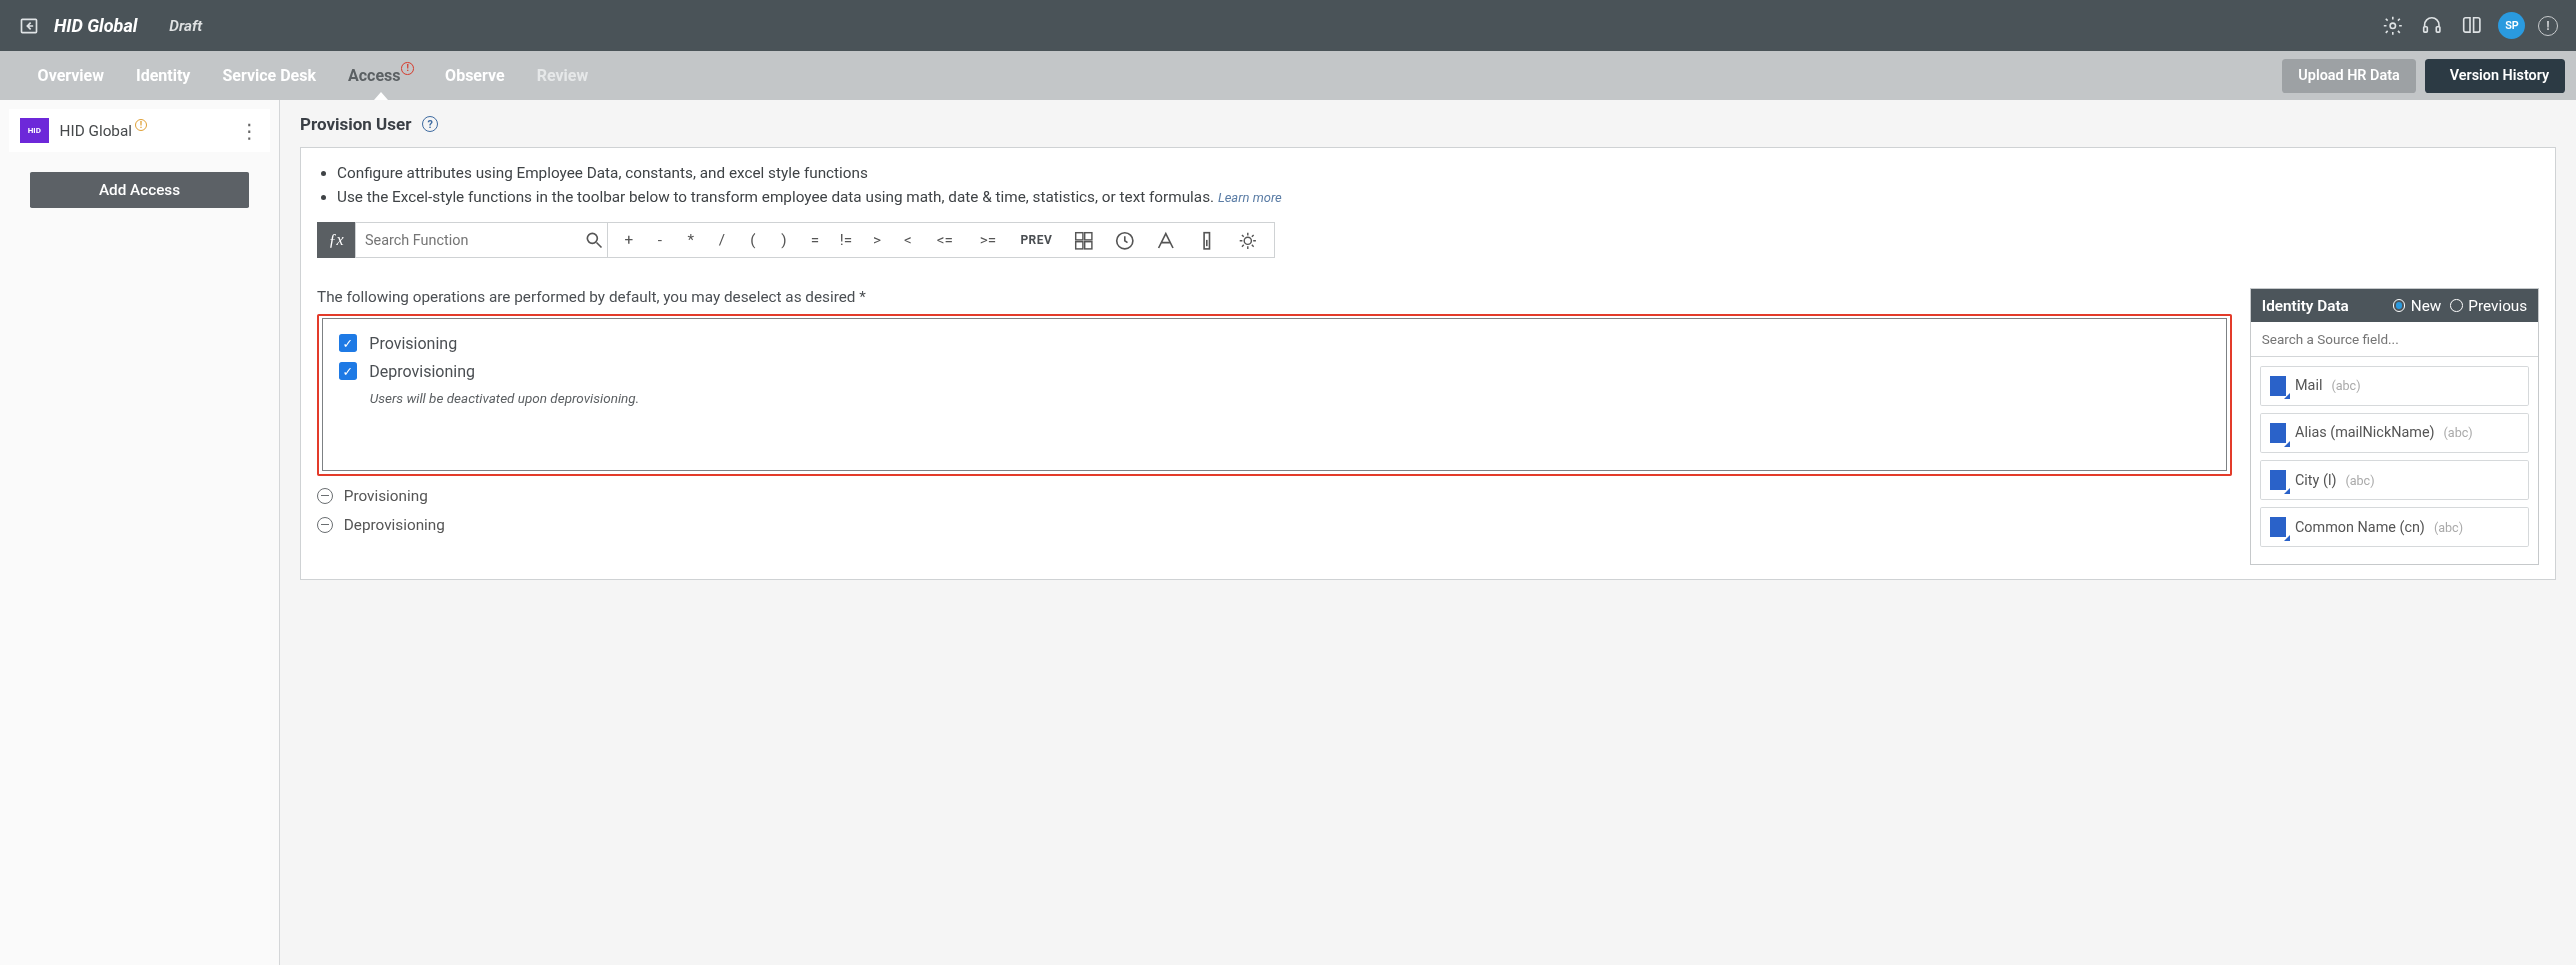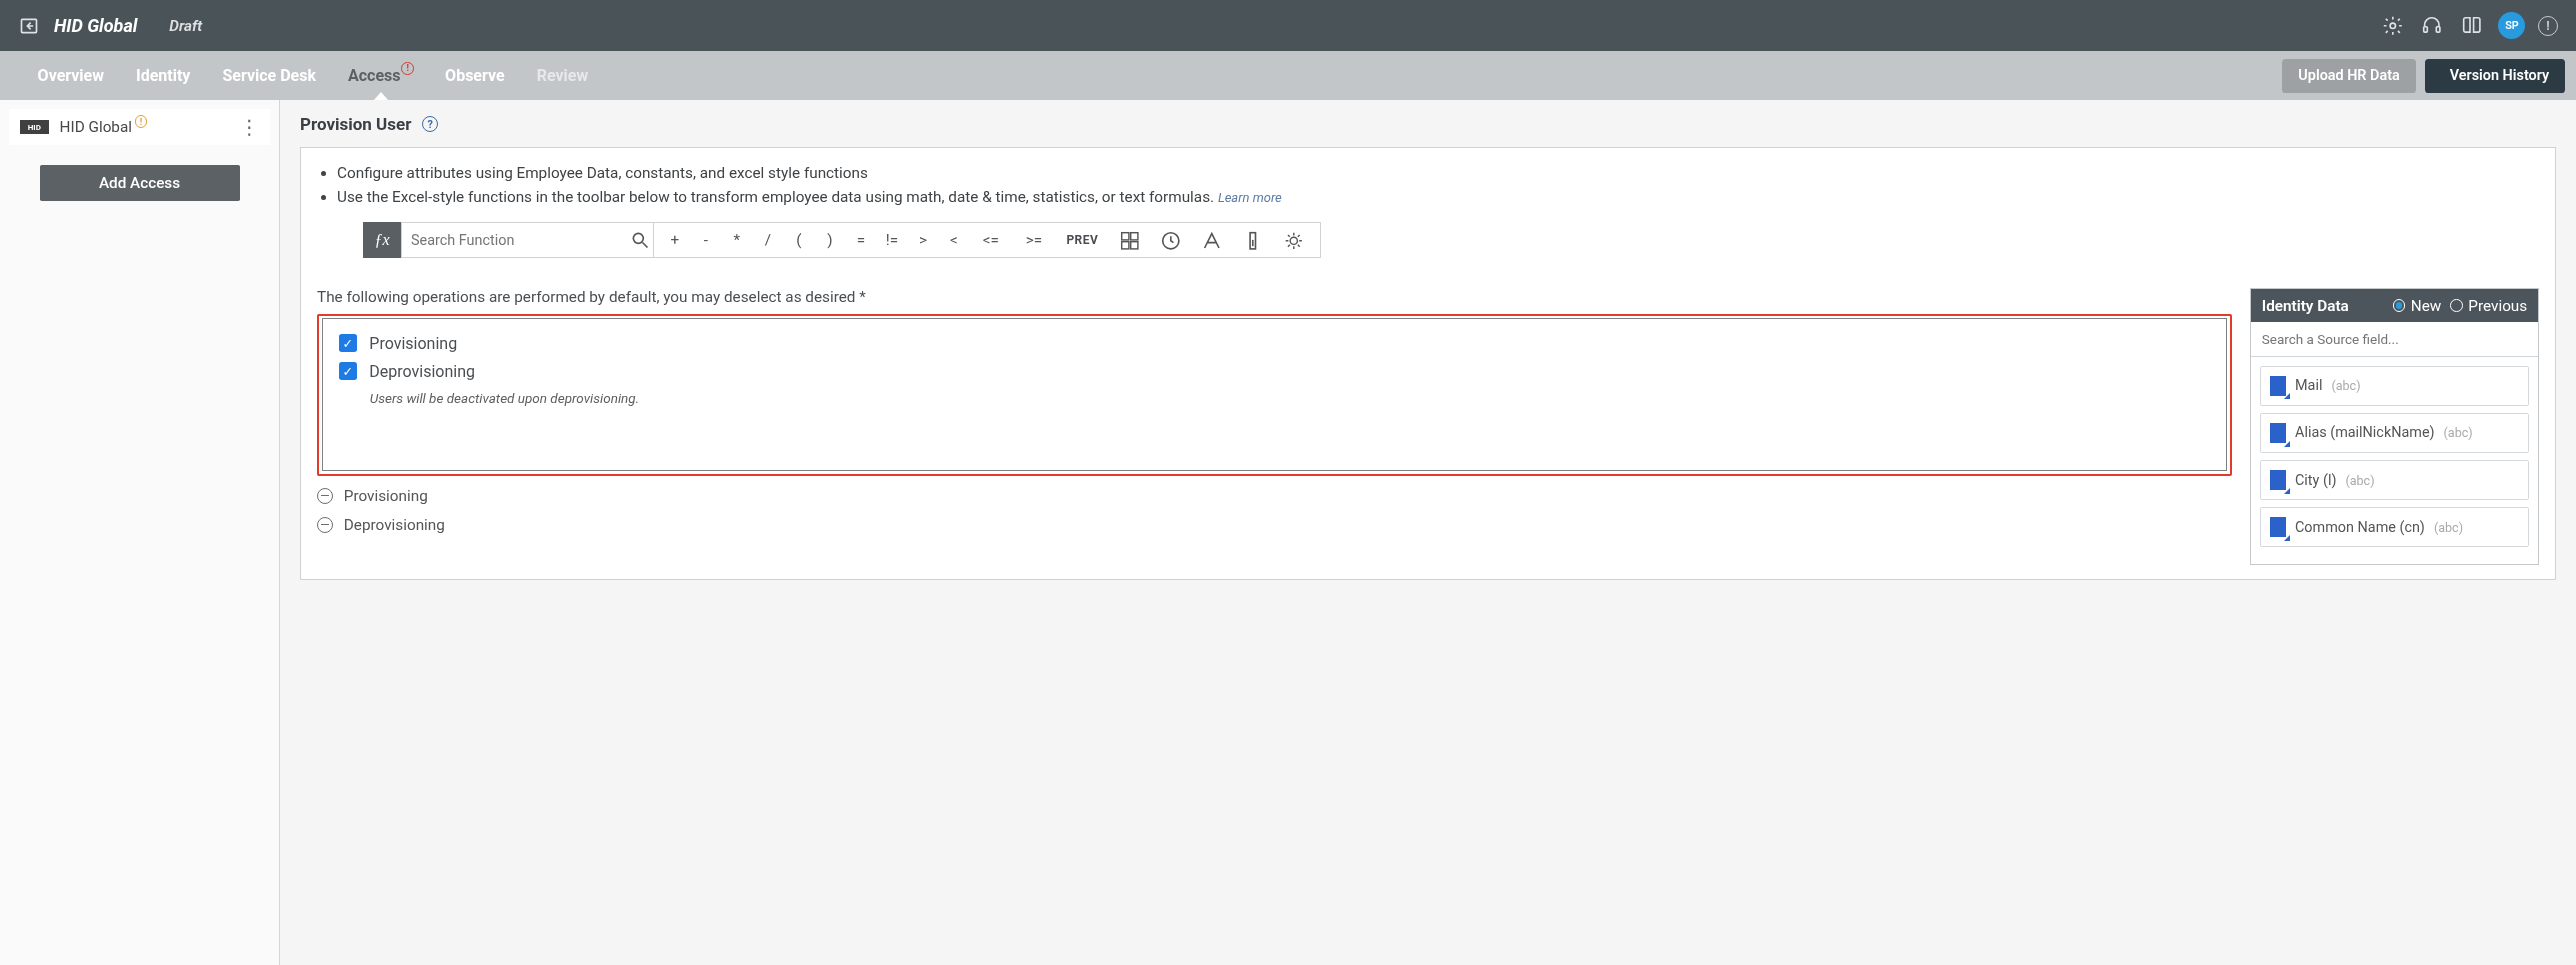--- a/index.html
+++ b/index.html
@@ -29,37 +29,37 @@
   .tab-warn { position:relative; top:-7.2px; right:-0.9px; width:12.6px; height:12.6px; border:1.4px solid #d63a2c; border-radius:50%; color:#d63a2c; font-size:9px; font-weight:700; display:inline-flex; align-items:center; justify-content:center; }
   .tabbar .spacer { flex:1; }
   .btn { height: 34px; padding: 0 16px; border-radius:3.6px; font-size:14.4px; font-weight:600; display:inline-flex; align-items:center; border:none; cursor:pointer;}
   .btn-grey { background:#9da1a4; color:#fff; margin-right:9px;}
   .btn-dark { background:#2c3a44; color:#fff;padding-left:25px; }
 
   
   .main { display:flex; height: calc(100vh - 99px); }
   .sidebar { width: 280px; border-right: 0.9px solid #d4d6d8; background:#fafafa; padding:9px; }
   .side-card { background:#fff; display:flex; align-items:center; padding:9px 10.8px; position:relative;}
-  .side-logo { width:29px; height:14px; background:#404040; color:#fff; font-size:8px; font-weight:700; display:flex; align-items:center; justify-content:center; margin-right:10.8px;}
+  .side-logo { width:29px; height:25px; background:#6d28d9; color:#fff; font-size:8px; font-weight:700; display:flex; align-items:center; justify-content:center; margin-right:10.8px;}
   .side-name { font-size:15.3px; color:#46494b;}
   .side-warn { width:12.6px; height:12.6px; border:1.4px solid #e0a035; border-radius:50%; color:#e0a035; font-size:9px; font-weight:700; display:inline-flex; align-items:center; justify-content:center; margin-left:2.7px; position:relative; top:-5.4px;}
   .side-menu { margin-left:auto; font-size:20px; color:#666; cursor:pointer; line-height:0.5;}
-  .btn-add { display:block; width:200px; margin:20px auto 0; background:#5c6166; color:#fff; height:36px; border:none; border-radius:1.8px; font-size:15.3px; font-weight:500; cursor:pointer;}
+  .btn-add { display:block; width:219px; margin:20px auto 0; background:#5c6166; color:#fff; height:36px; border:none; border-radius:1.8px; font-size:15.3px; font-weight:500; cursor:pointer;}
 
   .content { flex:1; padding: 14.4px 20px; overflow:auto;}
   .page-title { display:flex; align-items:center; gap:10.8px; margin-bottom:12.6px;}
   .page-title h2 { font-size:17px; font-weight:700; color:#3a3f45;}
   .help-icon { width:16px; height:16px; border:1.4px solid #3d6aa0; border-radius:50%; color:#3d6aa0; font-size:10.8px; font-weight:700; display:flex; align-items:center; justify-content:center;}
 
   .panel { border:0.9px solid #cfd2d4; background:#fff; padding:14.4px 16px;}
   .panel ul { list-style: disc; padding-left: 20px; font-size:15.3px; color:#3f4346; line-height:1.55;}
   .panel ul .learn { font-style:italic; color:#5a7ca5; font-size:13px; cursor:pointer;}
 
   .fx-row { display:flex; align-items:stretch; margin-top:12.6px; }
-  .fx-label { width:38px; background:#5a5f63; color:#fff; display:flex; align-items:center; justify-content:center; font-style:italic; font-family: "Times New Roman", serif; font-size:16px;margin-left:46px;}
+  .fx-label { width:38px; background:#5a5f63; color:#fff; display:flex; align-items:center; justify-content:center; font-style:italic; font-family: "Times New Roman", serif; font-size:16px;}
   .fx-search { display:flex; align-items:center; border:0.9px solid #cfd2d4; background:#fff; width:253px;}
   .fx-search input { border:none; outline:none; padding:7.2px 9px; font-size:14.4px; flex:1;}
   .fx-search .search-icon { width:27px; display:flex; align-items:center; justify-content:center; font-size:18px; color:#555;}
   .fx-ops { display:flex; align-items:center; border:0.9px solid #cfd2d4; border-left:none; background:#fff; padding: 0 5.4px;}
   .op { width:31px; height:34px; display:flex; align-items:center; justify-content:center; font-size:15.3px; color:#555; cursor:pointer;}
   .op.wide { width:43px;}
   .op.prev { width:54px; font-size:12px; font-weight:700; letter-spacing:0.5px; color:#4a4e52;}
   .op.iconbig { width:41px; font-size:20px;}
   .op svg { width:21.6px; height:21.6px; }
 

